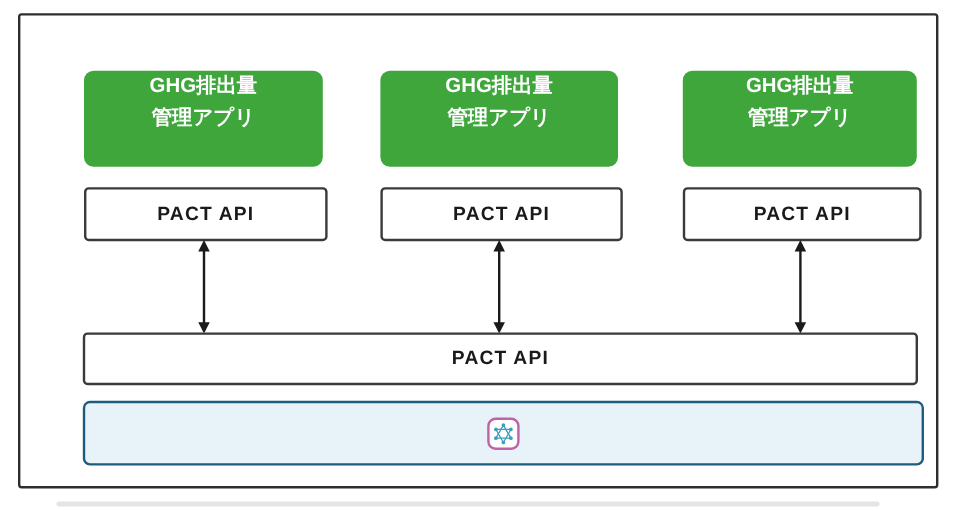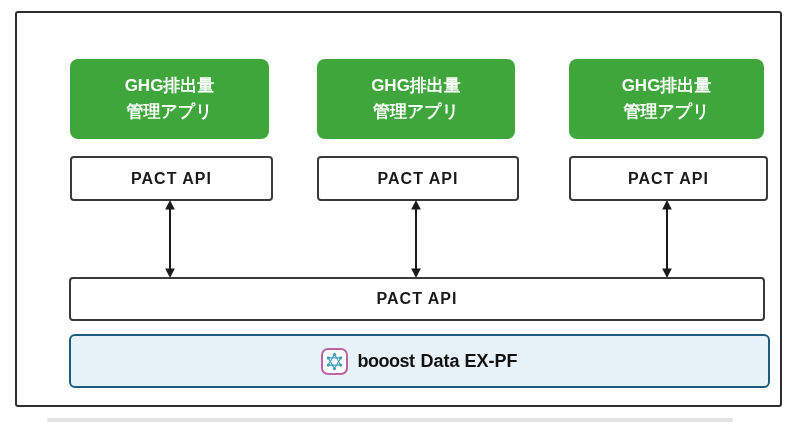--- a/index.html
+++ b/index.html
@@ -7,21 +7,21 @@
     width:800px;height:426px;position:relative;background:#ffffff;
     font-family:"Liberation Sans","DejaVu Sans",sans-serif;overflow:hidden;
   }
   .frame{
     position:absolute;left:15px;top:11px;width:763px;height:392px;
     border:2px solid var(--frame-border,#2e2e2e);border-radius:3px;background:#fff;
   }
   .app-box{
     position:absolute;top:46px;height:80px;border-radius:8px;
     background:var(--app-box-green,#3fa63c);color:#ffffff;
-    display:flex;flex-direction:column;align-items:center;justify-content:center;
+    display:flex;flex-direction:column;align-items:center;justify-content:flex-start;
     font-size:17px;font-weight:bold;line-height:26px;text-align:center;
   }
   .api-box{
     position:absolute;top:143px;height:41px;border:2px solid #3a3a3a;border-radius:4px;
     background:#fff;display:flex;align-items:center;justify-content:center;
     font-size:16px;font-weight:bold;color:#1a1a1a;letter-spacing:1px;
   }
   .col1{left:53px;width:199px;}
   .col2{left:300px;width:198px;}
   .col3{left:552px;width:195px;}
@@ -110,20 +110,17 @@
         <g fill="#3f9fb8">
           <circle cx="10.5" cy="2.5" r="1.7"></circle>
           <circle cx="3.6" cy="6.5" r="1.7"></circle>
           <circle cx="3.6" cy="14.5" r="1.7"></circle>
           <circle cx="10.5" cy="18.5" r="1.7"></circle>
           <circle cx="17.4" cy="14.5" r="1.7"></circle>
           <circle cx="17.4" cy="6.5" r="1.7"></circle>
         </g>
       </svg>
     </span>
-    <span class="brand-text">
-      <span class="brand">booost</span><span>Data EX-PF</span>
-    </span>
   </div>
 
 </div>
 
 <div class="shadow-line"></div>
 
 </body></html>

